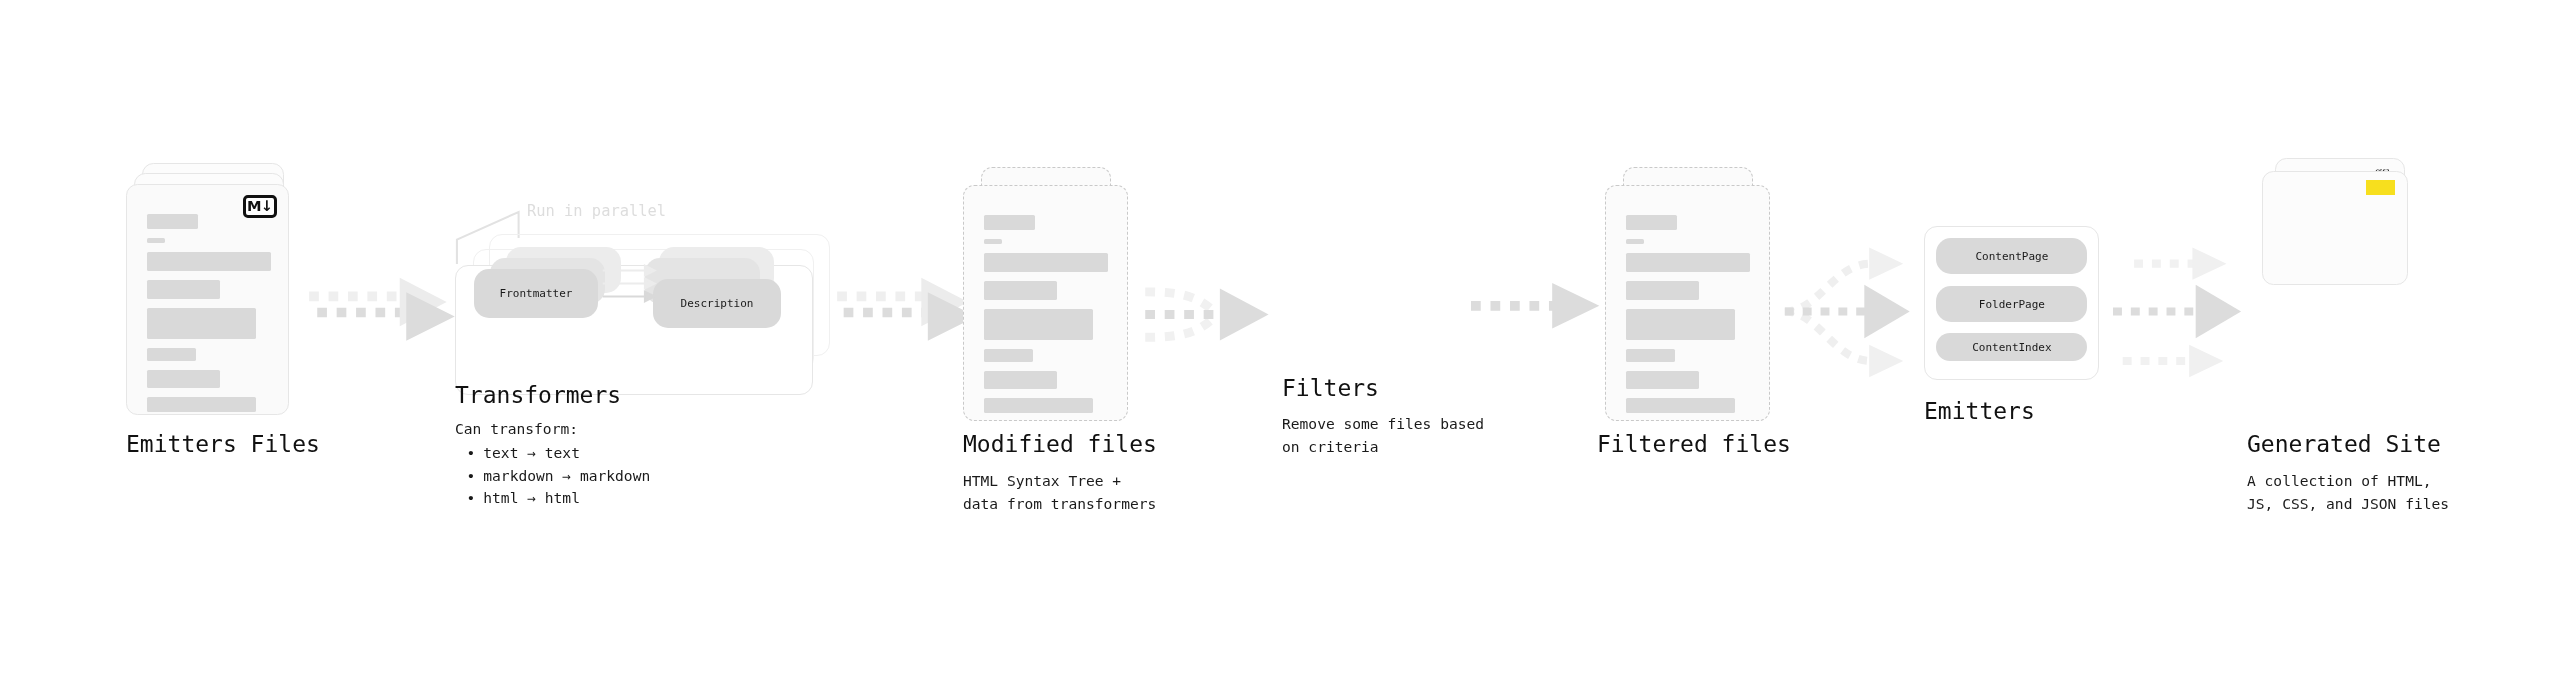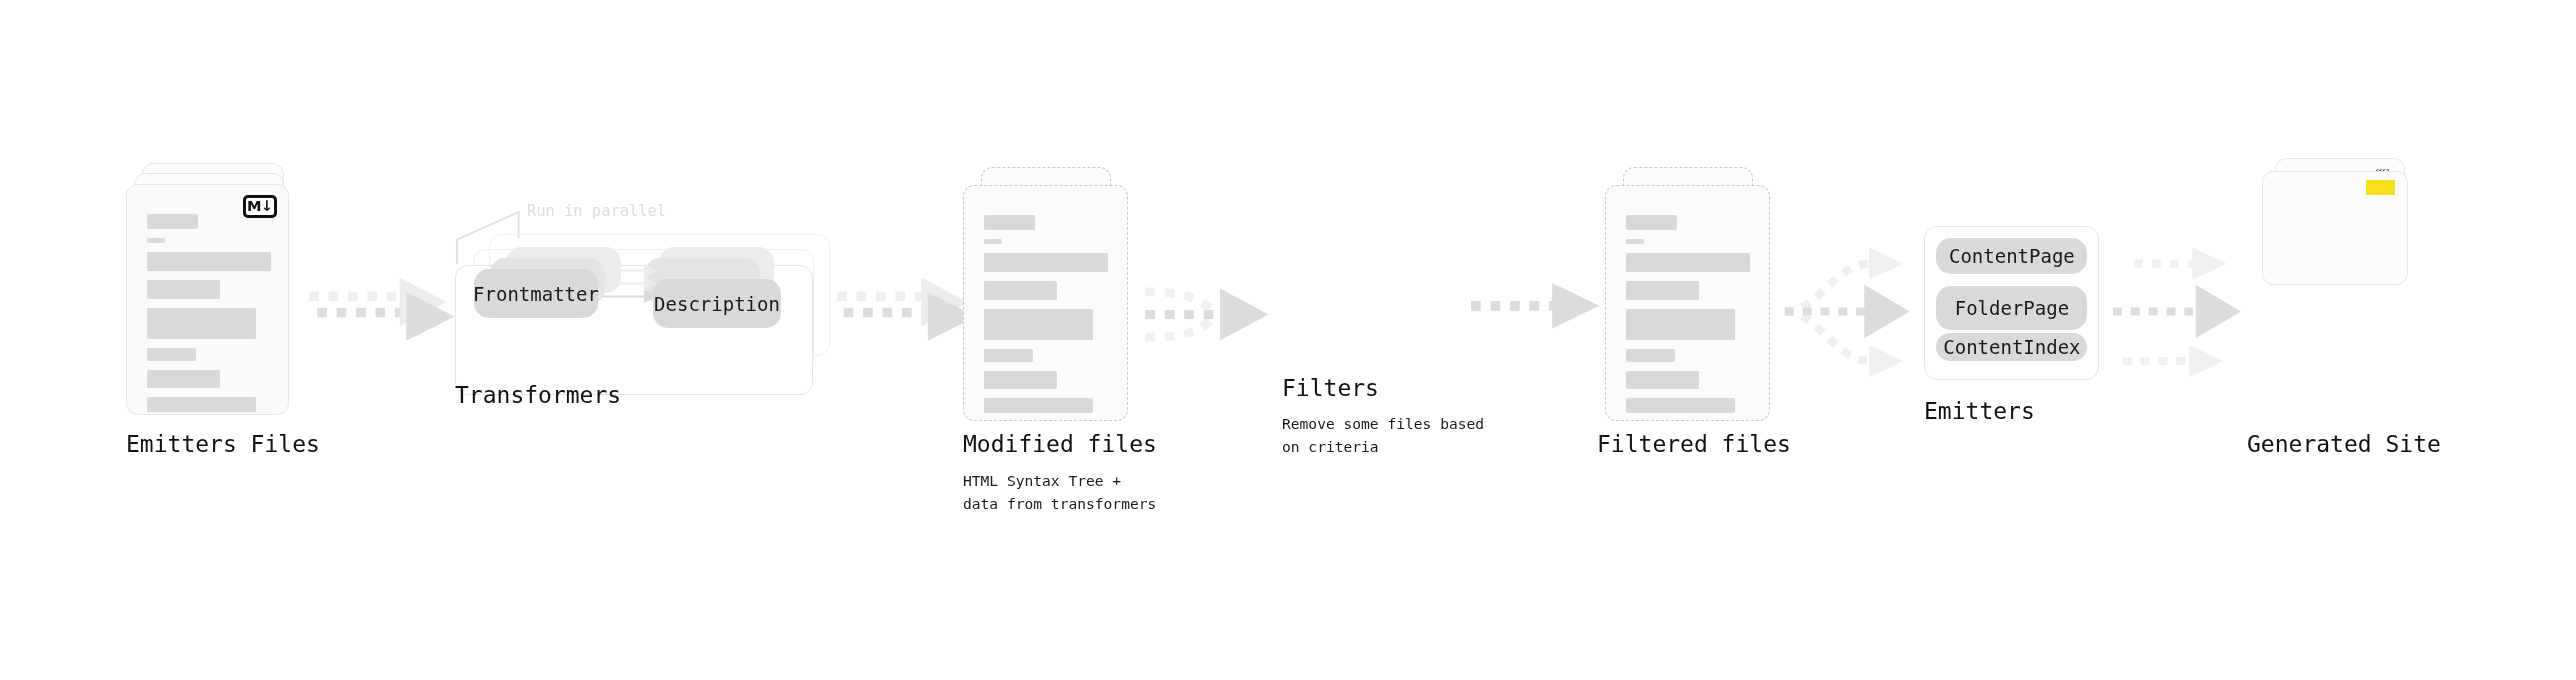--- a/index.html
+++ b/index.html
@@ -86,21 +86,21 @@
     background: #ffffff;
     border: 1.6px solid #e6e6e6;
     border-radius: 13px;
   }
   .groupbox.faint { border-color: #f0f0f0; background: transparent; }
   .pill {
     position: absolute;
     background: #d9d9d9;
     border-radius: 15px;
     display: flex; align-items: center; justify-content: center;
-    font-size: 19px; color: #1a1a1a;
+    font-size: 11px; color: #1a1a1a;
     white-space: nowrap;
   }
   .pill.faint1 { background: #ececec; color: transparent; }
   .pill.faint2 { background: #e4e4e4; color: transparent; }
 
   
   .title {
     position: absolute;
     font-size: 23px;
     color: #111;
@@ -189,20 +189,28 @@
             <polygon points="54,28 66,34 54,40" fill="#ececec"></polygon>
         </g>
         <g stroke="#d9d9d9" stroke-width="2.5" fill="none">
           <line x1="2" y1="50" x2="54" y2="50"></line>
             <polygon points="54,44 66,50 54,56" fill="#d9d9d9"></polygon>
         </g>
       </svg>
     </div>
   </div>
   <div class="title" style="left:455px; top:382px;">Transformers</div>
+  <div class="bullets" style="left:455px; top:418px;">
+    <div class="hdr">Can transform:</div>
+    <ul>
+      <li>text → text</li>
+      <li>markdown → markdown</li>
+      <li>html → html</li>
+    </ul>
+  </div>
 
   <svg class="arrow-svg" style="left:837px; top:268px;" width="146" height="89" viewBox="0 0 180 110">
     <g stroke-dasharray="12 12" stroke-width="12" fill="none">
       <line x1="0" y1="35" x2="108" y2="35" stroke="#efefef"></line>
       <line x1="8" y1="55" x2="120" y2="55" stroke="#dcdcdc"></line>
     </g>
     <polygon points="104,12 162,42 104,72" fill="#ececec"></polygon>
     <polygon points="112,30 172,60 112,90" fill="#dcdcdc"></polygon>
   </svg>
 
@@ -266,21 +274,21 @@
       <path d="M6 105 C 48 105, 66 166, 112 166" stroke="#efefef"></path>
       <line x1="6" y1="105" x2="108" y2="105" stroke="#dcdcdc"></line>
     </g>
     <polygon points="110,26 152,46 110,66" fill="#f0f0f0"></polygon>
     <polygon points="110,146 152,166 110,186" fill="#f0f0f0"></polygon>
     <polygon points="104,72 160,105 104,138" fill="#dcdcdc"></polygon>
   </svg>
 
   <div class="groupbox" style="left:1924px; top:226px; width:175px; height:154px;">
     <div class="pill" style="left:11.4px; top:11.4px; width:151px; height:36px;">ContentPage</div>
-    <div class="pill" style="left:11.4px; top:59px; width:151px; height:44px;">FolderPage</div>
+    <div class="pill" style="left:11.4px; top:59px; width:151px; height:36px;">FolderPage</div>
     <div class="pill" style="left:11.4px; top:106px; width:151px; height:28px;">ContentIndex</div>
   </div>
   <div class="title" style="left:1924px; top:398px;">Emitters</div>
 
   <svg class="arrow-svg" style="left:2113px; top:226px;" width="150" height="175" viewBox="0 0 185 215">
     <g stroke-dasharray="11 11" stroke-width="10">
       <line x1="26" y1="46" x2="104" y2="46" stroke="#f1f1f1"></line>
       <line x1="12" y1="166" x2="100" y2="166" stroke="#f1f1f1"></line>
       <line x1="0" y1="105" x2="106" y2="105" stroke="#dcdcdc"></line>
     </g>
@@ -294,15 +302,17 @@
       <div class="badge css-badge" style="right:9.8px; top:9.8px;">
         <span class="css-word">CSS3</span>
         <span class="css-bar"></span>
       </div>
     </div>
     <div class="card ghost2" style="left:14.6px; top:13px; width:146px; height:114px;">
       <div class="badge js-badge" style="right:11.4px; top:8.1px;"></div>
     </div>
   </div>
   <div class="title" style="left:2247px; top:431px;">Generated Site</div>
+  <div class="subtitle" style="left:2247px; top:470px;">A collection of HTML,
+JS, CSS, and JSON files</div>
 
 </div>
 
 
 </body></html>

